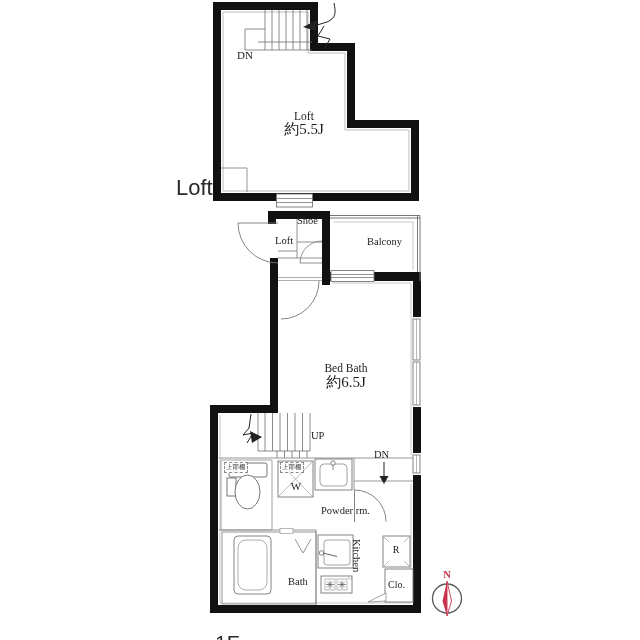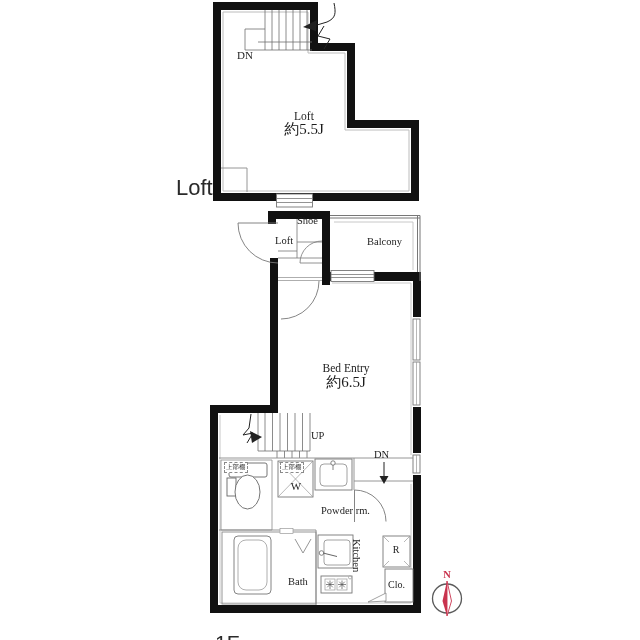--- a/index.html
+++ b/index.html
@@ -196,21 +196,21 @@
   <span class="lbl floor-lbl" style="left:215px;top:632px;font-size:21px;text-decoration:underline;">1F</span>
 
   <span class="lbl" style="left:237px;top:50px;font-size:11px;">DN</span>
   <span class="lbl ctr" style="left:304px;top:111px;font-size:11.5px;">Loft</span>
   <span class="lbl ctr" style="left:304px;top:122px;font-size:15px;">約5.5J</span>
 
   <span class="lbl" style="left:275px;top:236px;font-size:10.5px;">Loft</span>
   <span class="lbl" style="left:297px;top:216px;font-size:10.5px;">Shoe</span>
   <span class="lbl" style="left:367px;top:237px;font-size:10.5px;">Balcony</span>
 
-  <span class="lbl ctr" style="left:346px;top:363px;font-size:11.5px;">Bed Entry</span>
+  <span class="lbl ctr" style="left:346px;top:363px;font-size:11.5px;">Bed Bath</span>
   <span class="lbl ctr" style="left:346px;top:375px;font-size:15px;">約6.5J</span>
 
   <span class="lbl" style="left:311px;top:431px;font-size:10.5px;">UP</span>
   <span class="lbl" style="left:374px;top:450px;font-size:10.5px;">DN</span>
 
   <span class="lbl shelf" style="left:224px;top:462px;">上部棚</span>
   <span class="lbl shelf" style="left:280px;top:462px;">上部棚</span>
   <span class="lbl ctr" style="left:296px;top:481px;font-size:11px;">W</span>
   <span class="lbl" style="left:292px;top:506px;font-size:10.5px;margin-left:29px;">Powder rm.</span>
 

